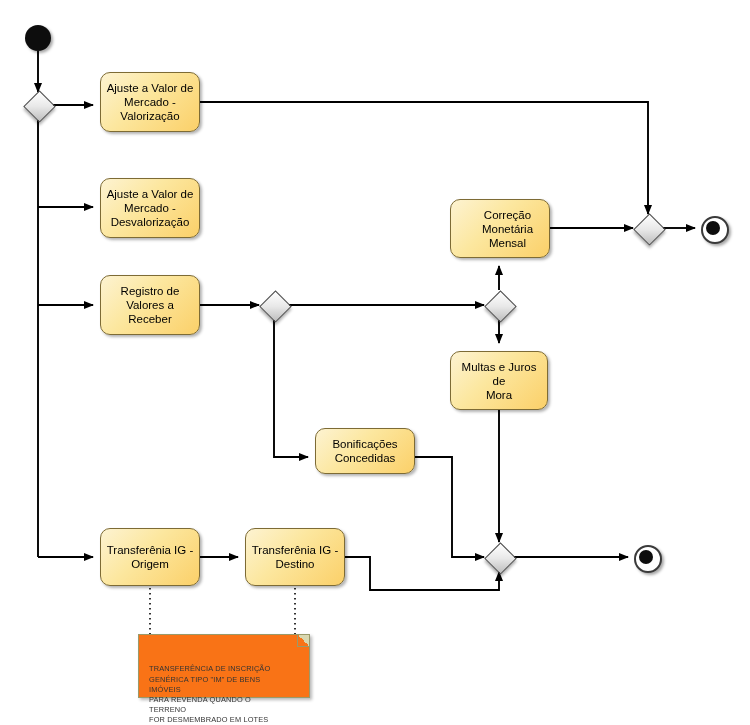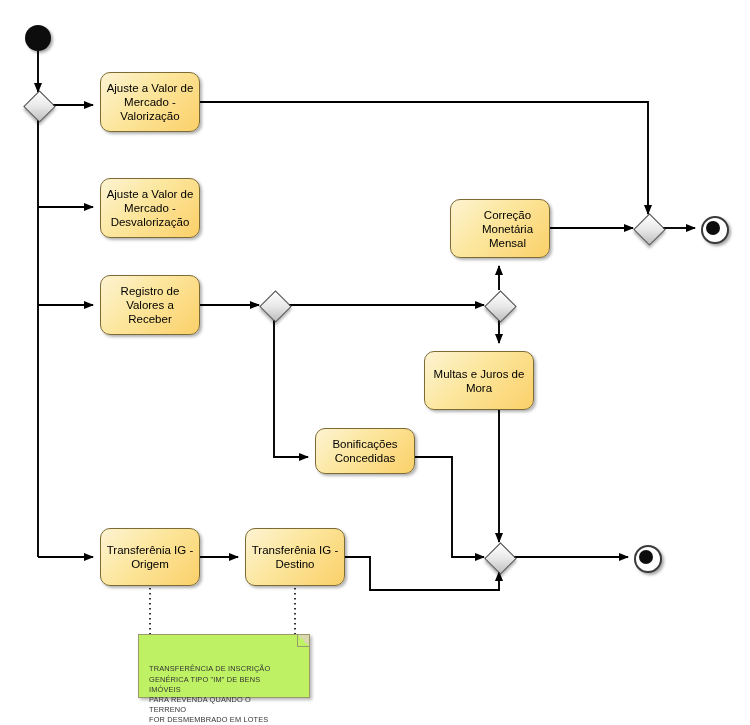--- a/index.html
+++ b/index.html
@@ -97,21 +97,21 @@
     transform: rotate(45deg);
     background: linear-gradient(135deg, #ffffff 0%, #e8e8e8 50%, #bdbdbd 100%);
     border: 1px solid #4a4a4a;
     box-shadow: 2px 2px 3px rgba(0,0,0,0.30);
   }
 
   
   .note {
     position: absolute;
     box-sizing: border-box;
-    background: #bef264;
+    background: #f97316;
     border: 1px solid #9a9a6a;
     box-shadow: 2px 2px 3px rgba(0,0,0,0.28);
     font-size: 7.4px;
     line-height: 10.2px;
     color: #333333;
     padding: 9px 22px 6px 10px;
     white-space: pre-line;
     letter-spacing: 0.15px;
     z-index: 3;
   }
@@ -204,21 +204,21 @@
       <span></span>
     </div>
 
   <div class="node" style="left:450px; top:199px; width:100px; height:59px;padding-left:20px;">Correção
 Monetária Mensal</div>
 
   <div class="diamond" style="left:484px; top:290px;">
       <span></span>
     </div>
 
-  <div class="node" style="left:424px; top:351px; width:110px; height:59px;">Multas e Juros de
+  <div class="node" style="left:450px; top:351px; width:98px; height:59px;">Multas e Juros de
 Mora</div>
 
   <div class="node" style="left:315px; top:428px; width:100px; height:46px;">Bonificações
 Concedidas</div>
 
   <div class="diamond" style="left:633px; top:213px;">
       <span></span>
     </div>
 
   <div class="final-node" style="left:701px; top:216px;"></div>

